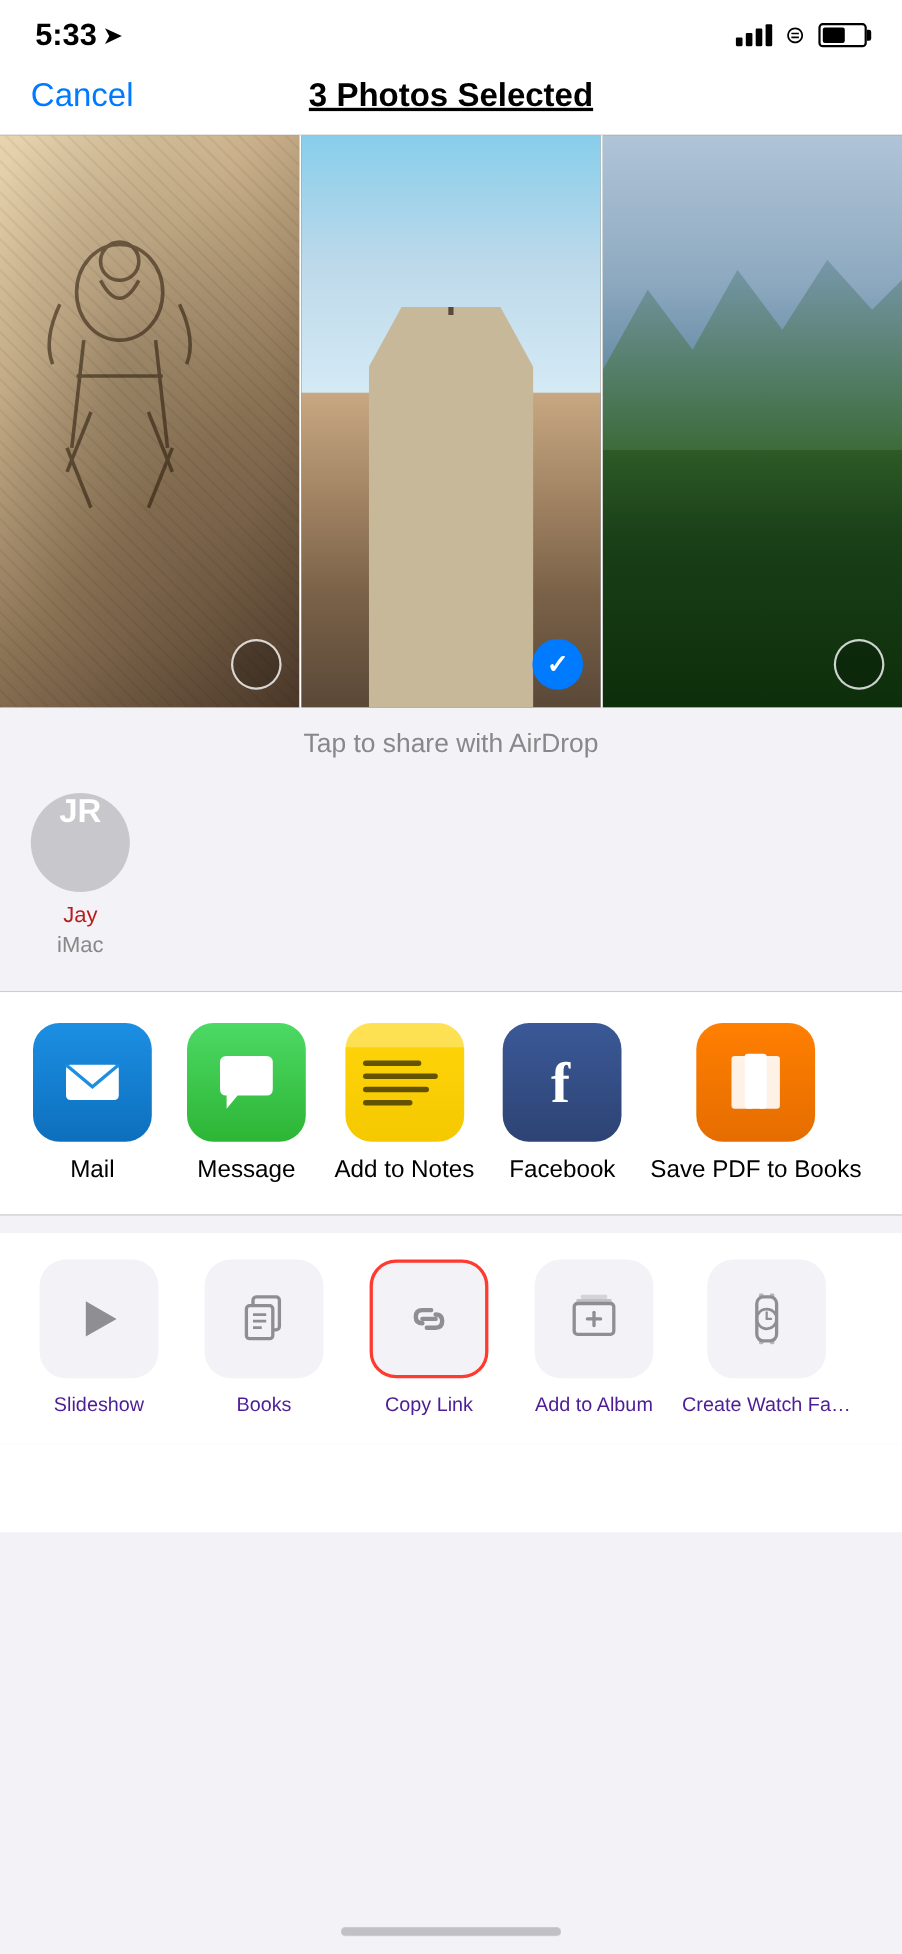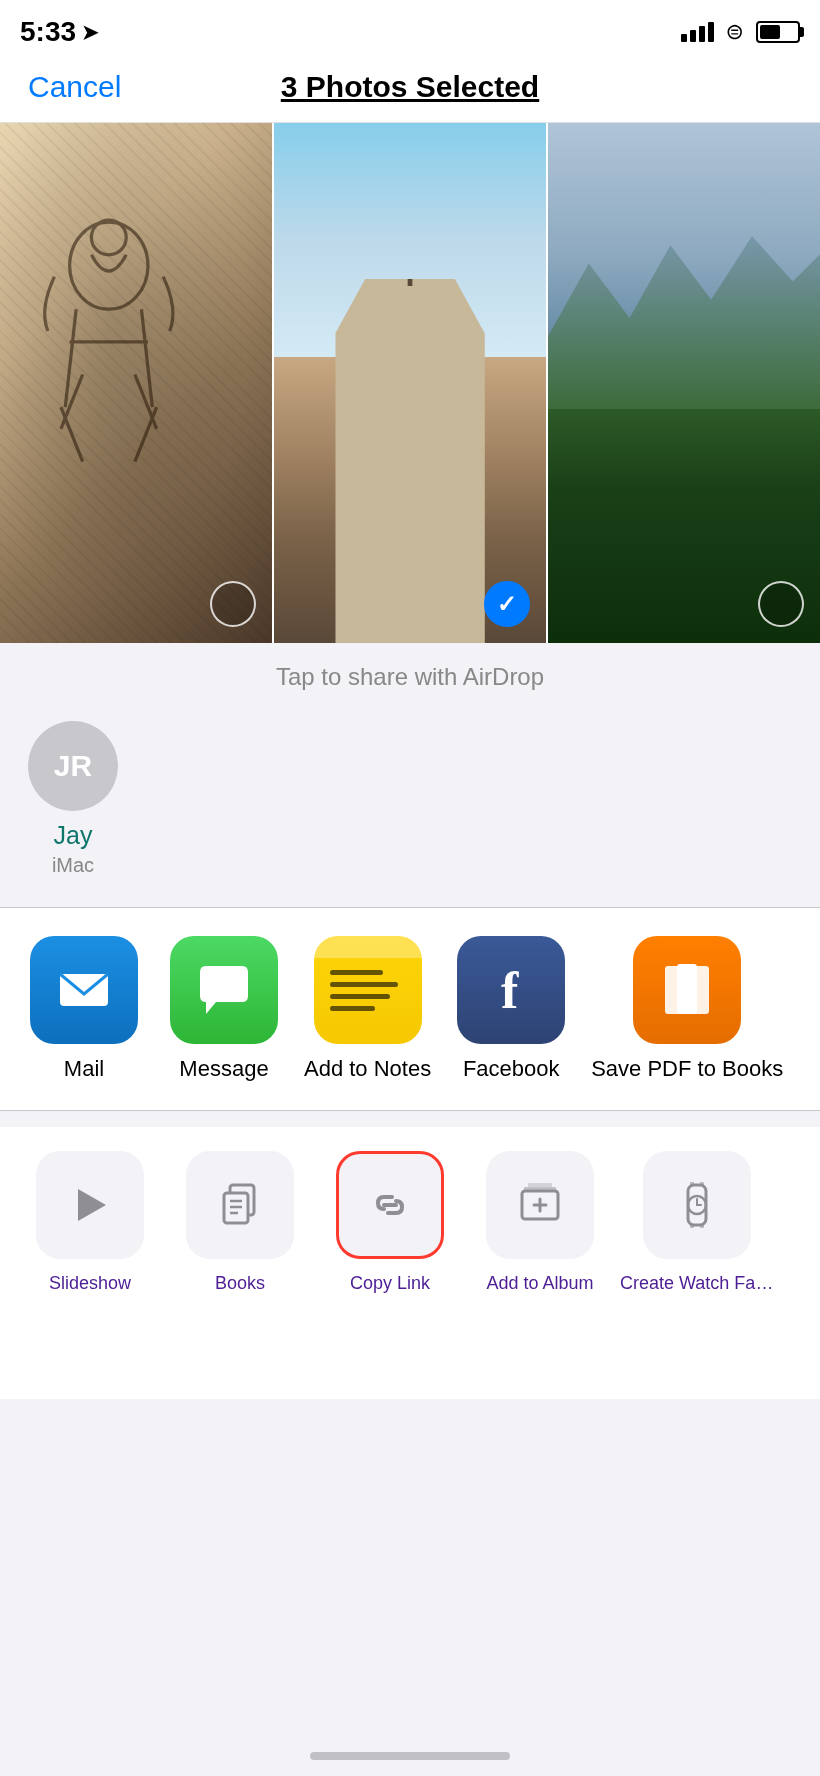--- a/index.html
+++ b/index.html
@@ -11,21 +11,21 @@
       font-family: -apple-system, 'Helvetica Neue', Arial, sans-serif;
       overflow-x: hidden;
     }
 
     
     .status-bar {
       background: #fff;
       display: flex;
       justify-content: space-between;
       align-items: center;
-      padding: 14px 20px 10px;
+      padding: 14px 32px 10px;
       height: 60px;
     }
     .status-time {
       font-size: 28px;
       font-weight: 600;
       color: #000;
       display: flex;
       align-items: center;
       gap: 6px;
     }
@@ -225,29 +225,28 @@
       flex-direction: column;
       align-items: center;
       gap: 10px;
     }
     .airdrop-avatar {
       width: 90px;
       height: 90px;
       border-radius: 50%;
       background: #c7c7cc;
       display: flex;
-      align-items: center;
       justify-content: center;
       font-size: 30px;
       font-weight: 600;
       color: #fff;
     }
     .airdrop-name {
-      font-size: 25px;
-      color: #0f766e;
+      font-size: 20px;
+      color: #b91c1c;
       text-align: center;
     }
     .airdrop-device-type {
       font-size: 20px;
       color: #888;
       margin-top: -6px;
     }
 
     
     .divider {

